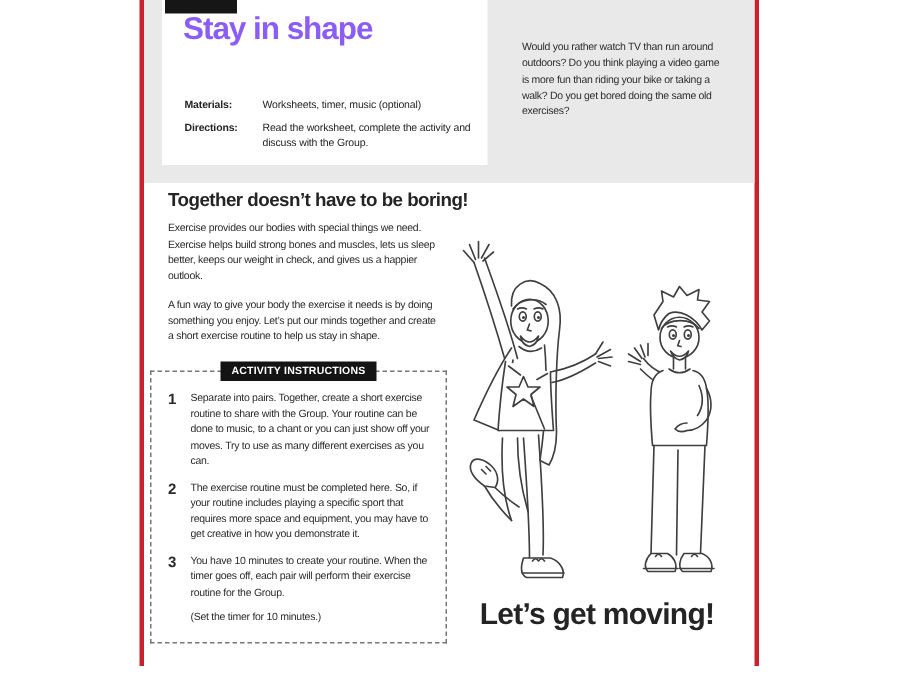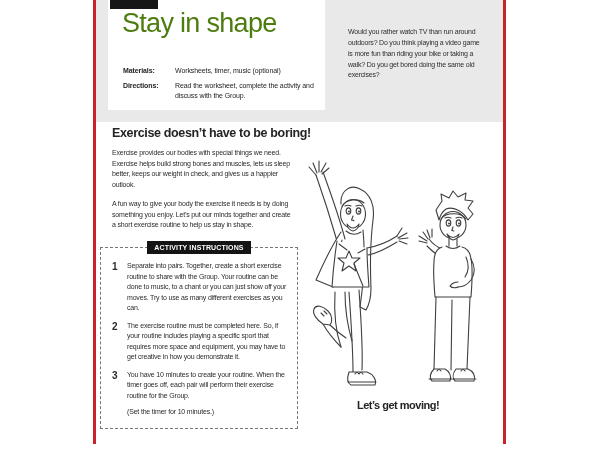--- a/index.html
+++ b/index.html
@@ -7,22 +7,22 @@
     font-family:"Liberation Sans", sans-serif; color:#242424; }
 
   .rule-red { position:absolute; top:0; width:3px; height:444px; background:#c8232c; }
   #rule-left { left:93px; }
   #rule-right { left:503px; }
 
   .header-band { position:absolute; left:96px; top:0; width:407px; height:122px; background:#e9e9e9; }
 
   .title-card { position:absolute; left:108px; top:0; width:217px; height:110px; background:#ffffff; }
   .black-tab { position:absolute; left:2px; top:0; width:48px; height:9px; background:#161616; }
-  .page-title { position:absolute; left:14px; top:8px; font-size:27px; font-weight:400;
-    letter-spacing:-0.7px; color:#4d7c0f; white-space:nowrap; }
+  .page-title { position:absolute; left:14px; top:8px; font-size:21px; font-weight:700;
+    letter-spacing:-0.7px; color:#8b5cf6; white-space:nowrap; }
   .page-subtitle { position:absolute; left:15px; top:43px; font-size:17px; font-weight:400;
     letter-spacing:-0.3px; color:#3a3a3a; white-space:nowrap; }
   .meta { position:absolute; left:15px; top:66px; width:196px; display:grid;
     grid-template-columns:52px 1fr; row-gap:5px; font-size:7px; line-height:1.45;
     letter-spacing:-0.1px; }
   .meta .lbl { font-weight:700; }
 
   .intro-q { position:absolute; left:348px; top:27px; width:132px; font-size:7px;
     line-height:1.55; letter-spacing:-0.2px; color:#2e2e2e; }
 
@@ -39,21 +39,21 @@
     letter-spacing:0.15px; display:flex; align-items:center; justify-content:center;
     white-space:nowrap; }
   .steps { position:absolute; left:11px; top:13px; width:176px; }
   .step { display:flex; margin-bottom:7px; }
   .step-num { width:15px; flex:0 0 15px; font-size:10px; font-weight:700; color:#2b2b2b; }
   .step-text { font-size:7px; line-height:1.5; letter-spacing:-0.18px; color:#2b2b2b; }
   .step-note { margin-left:15px; font-size:7px; letter-spacing:-0.18px; color:#2b2b2b; }
 
   .illustration { position:absolute; left:295px; top:140px; width:212px; height:252px; }
   .callout { position:absolute; left:318px; top:399px; width:160px; text-align:center;
-    font-size:11px; font-weight:700; letter-spacing:-0.5px; color:#242424; white-space:nowrap; }
+    font-size:20px; font-weight:700; letter-spacing:-0.5px; color:#242424; white-space:nowrap; }
 </style>
 </head>
 <body>
 
 <div id="rule-left" class="rule-red"></div>
 <div id="rule-right" class="rule-red"></div>
 
 <div class="header-band"></div>
 
 <div class="title-card">
@@ -62,21 +62,21 @@
   <div class="meta">
     <span class="lbl">Materials:</span>
     <span>Worksheets, timer, music (optional)</span>
     <span class="lbl">Directions:</span>
     <span>Read the worksheet, complete the activity and discuss with the Group.</span>
   </div>
 </div>
 
 <div class="intro-q">Would you rather watch TV than run around outdoors? Do you think playing a video game is more fun than riding your bike or taking a walk? Do you get bored doing the same old exercises?</div>
 
-<div class="section-heading">Exercise doesn’t have to be boring!</div>
+<div class="section-heading">Together doesn’t have to be boring!</div>
 
 <div class="body-copy">
   <p>Exercise provides our bodies with special things we need. Exercise helps build strong bones and muscles, lets us sleep better, keeps our weight in check, and gives us a happier outlook.</p>
   <p>A fun way to give your body the exercise it needs is by doing something you enjoy. Let’s put our minds together and create a short exercise routine to help us stay in shape.</p>
 </div>
 
 <div class="activity-box">
   <div class="activity-header">ACTIVITY INSTRUCTIONS</div>
   <div class="steps">
     <div class="step">

